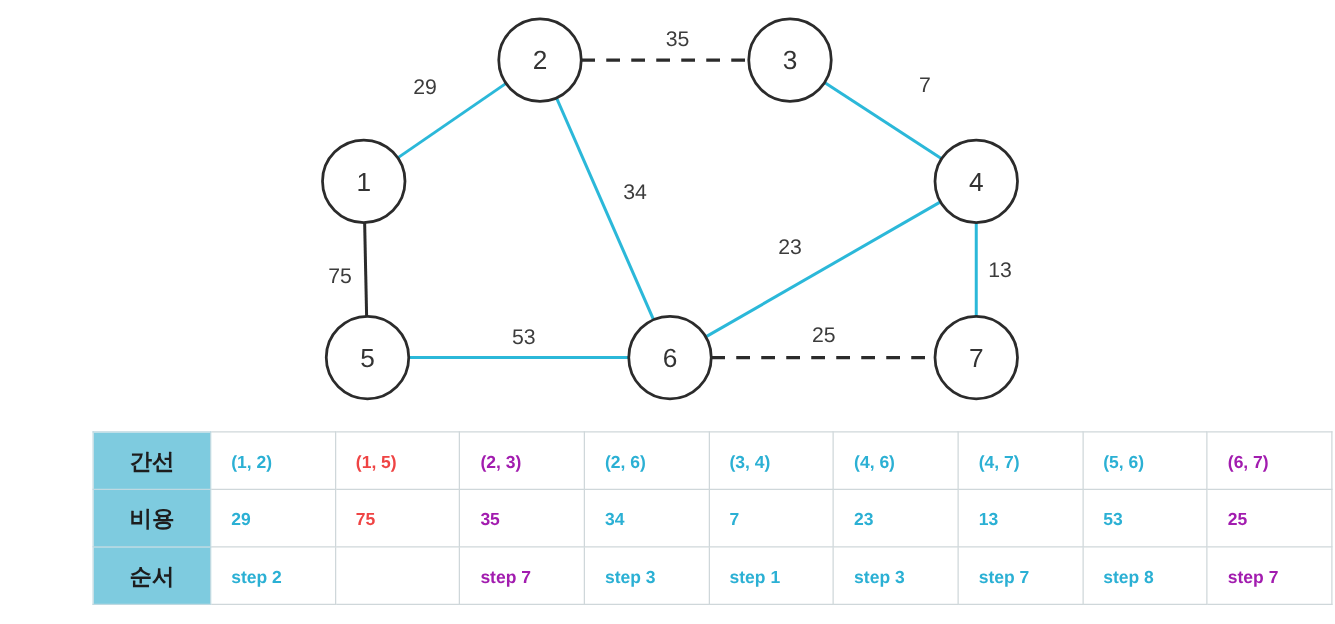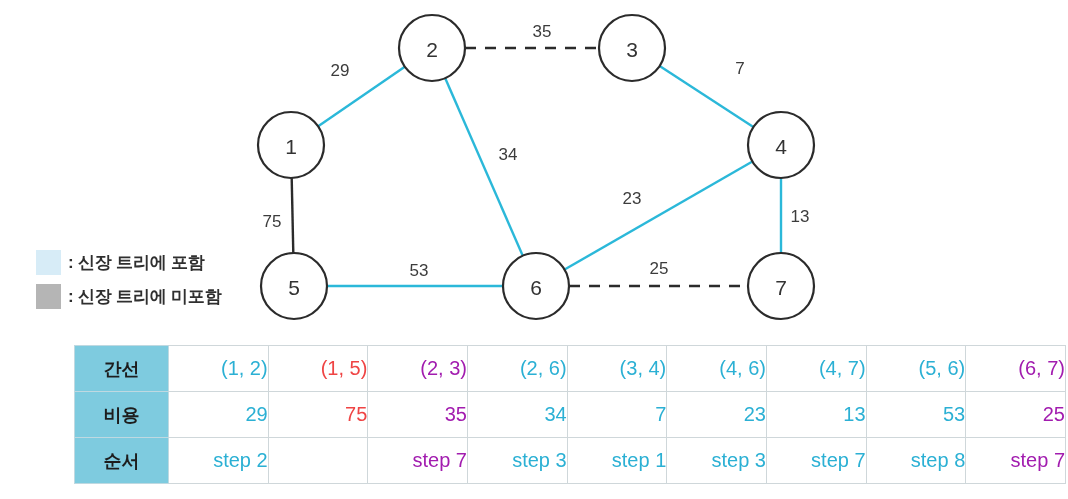--- a/index.html
+++ b/index.html
@@ -37,22 +37,22 @@
     letter-spacing:-0.2px;white-space:nowrap;font-weight:700;
   }
 
   
   #table-wrap{position:absolute;left:36px;top:345px;width:992px;padding-left:38px;}
   table{border-collapse:collapse;width:992px;table-layout:fixed;
         font-family:"Liberation Sans","DejaVu Sans",sans-serif;}
   table tr{height:46px;}
   th,td{
     border:1px solid #cfd7da;
-    font-size:20px;font-weight:400;
-    padding:0 0 0 16px;text-align:right;
+    font-size:14px;font-weight:700;
+    padding:0 0 0 16px;text-align:left;
     background:#ffffff;
     box-sizing:border-box;
   }
   th.rowhead{
     width:94px;
     background:#7ecbdf;
     color:#1d1d1d;
     font-weight:700;
     font-size:18px;
     text-align:center;
@@ -118,30 +118,20 @@
           <text class="edge-weight" x="272" y="221">75</text>
           <text class="edge-weight" x="508" y="154">34</text>
           <text class="edge-weight" x="632" y="198">23</text>
           <text class="edge-weight" x="800" y="216">13</text>
           <text class="edge-weight" x="419" y="270">53</text>
           <text class="edge-weight" x="659" y="268">25</text>
         </g>
     </svg>
   </div>
 
-  <div id="legend">
-    <div class="legend-row">
-      <span class="legend-swatch" style="background: rgb(215, 236, 247);"></span>
-      <span class="legend-text">: 신장 트리에 포함</span>
-    </div>
-    <div class="legend-row">
-      <span class="legend-swatch" style="background: rgb(181, 181, 181);"></span>
-      <span class="legend-text">: 신장 트리에 미포함</span>
-    </div>
-  </div>
 
   <div id="table-wrap">
     <table>
       <tbody id="table-body">
           <tr>
             <th class="rowhead">간선</th>
             <td class="on">(1, 2)</td>
             <td class="black">(1, 5)</td>
             <td class="off">(2, 3)</td>
             <td class="on">(2, 6)</td>

